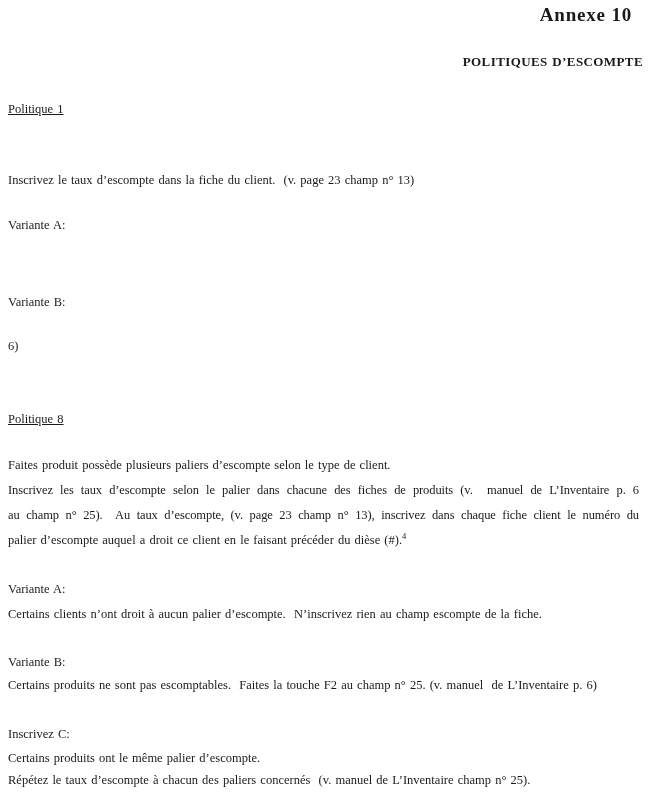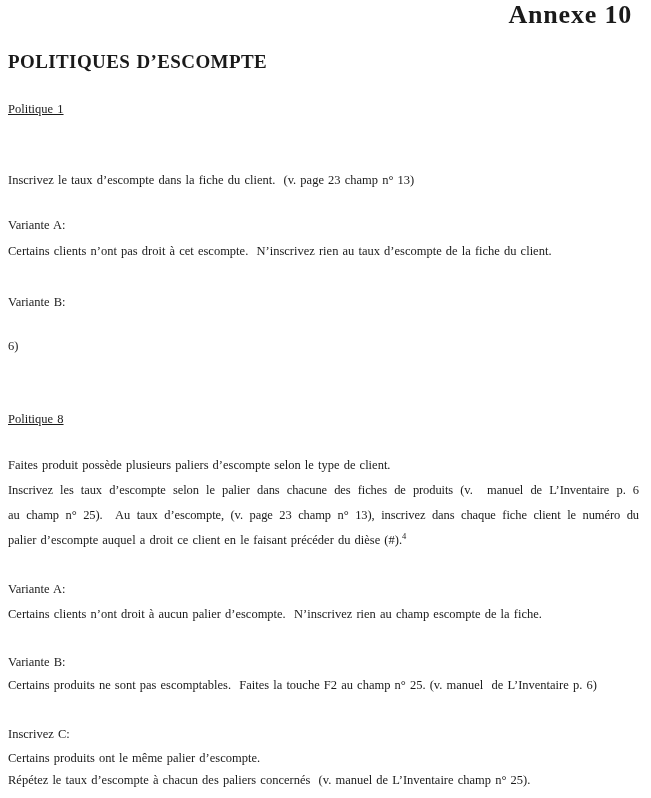--- a/index.html
+++ b/index.html
@@ -29,32 +29,32 @@
     letter-spacing: -0.1px;
     overflow: hidden;
   }
   .annexe {
     position: absolute;
     top: 3px;
     left: 8px;
     right: 19px;
     text-align: right;
     font-weight: bold;
-    font-size: 26px;
+    font-size: 19px;
     line-height: 24px;
     letter-spacing: 0.8px;
   }
   .doc-title {
     position: absolute;
     top: 53px;
     left: 8px;
     right: 8px;
-    text-align: left;
+    text-align: right;
     font-weight: bold;
-    font-size: 19px;
+    font-size: 13px;
     line-height: 18px;
     letter-spacing: 0.4px;
     word-spacing: 1px;
   }
   .heading { text-decoration: underline; }
   sup.fn {
     font-size: 8.5px;
     line-height: 0;
     vertical-align: super;
   }
@@ -66,21 +66,20 @@
 
   <div class="annexe">Annexe 10</div>
 
   <div class="doc-title">POLITIQUES D’ESCOMPTE</div>
 
   <div class="line heading" style="top:99px">Politique 1</div>
 
   <div class="line" style="top:170px">Inscrivez le taux d’escompte dans la fiche du client.&nbsp; (v. page 23 champ n° 13)</div>
 
   <div class="line" style="top:215px">Variante A:</div>
-  <div class="line" style="top:241px">Certains clients n’ont pas droit à cet escompte.&nbsp; N’inscrivez rien au taux d’escompte de la fiche du client.</div>
 
   <div class="line" style="top:292px">Variante B:</div>
   <div class="line" style="top:336px">6)</div>
 
   <div class="line heading" style="top:409px">Politique 8</div>
 
   <div class="line" style="top:455px">Faites produit possède plusieurs paliers d’escompte selon le type de client.</div>
   <div class="line stretch" style="top:480px">Inscrivez les taux d’escompte selon le palier dans chacune des fiches de produits (v.&nbsp; manuel de L’Inventaire p. 6</div>
   <div class="line stretch" style="top:505px">au champ n° 25).&nbsp; Au taux d’escompte, (v. page 23 champ n° 13), inscrivez dans chaque fiche client le numéro du</div>
   <div class="line" style="top:530px"><span>palier d’escompte auquel a droit ce client en le faisant précéder du dièse (#).</span><sup class="fn">4</sup></div>

